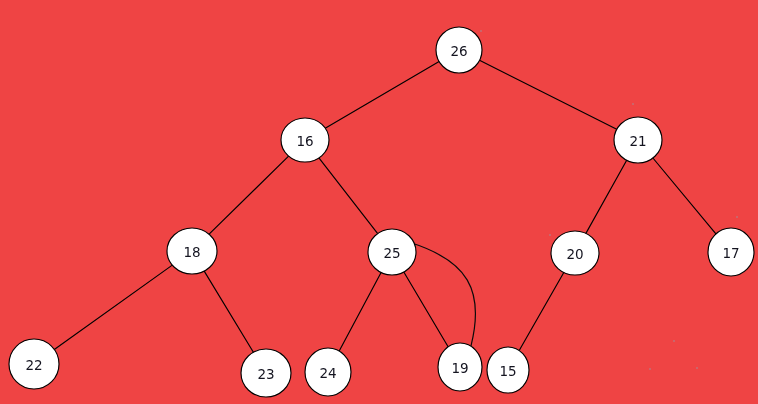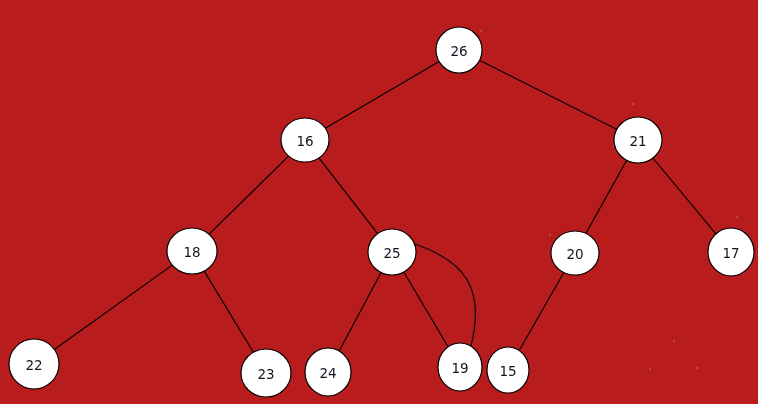--- a/index.html
+++ b/index.html
@@ -11,21 +11,21 @@
   body {
     width: 758px;
     height: 404px;
     overflow: hidden;
     font-family: "DejaVu Sans", sans-serif;
   }
   #canvas-wrap {
     position: relative;
     width: 758px;
     height: 404px;
-    background: #b91c1c;
+    background: #ef4444;
   }
   svg#tree-svg {
     position: absolute;
     left: 0;
     top: 0;
     width: 758px;
     height: 404px;
     display: block;
   }
   .tree-edge {

